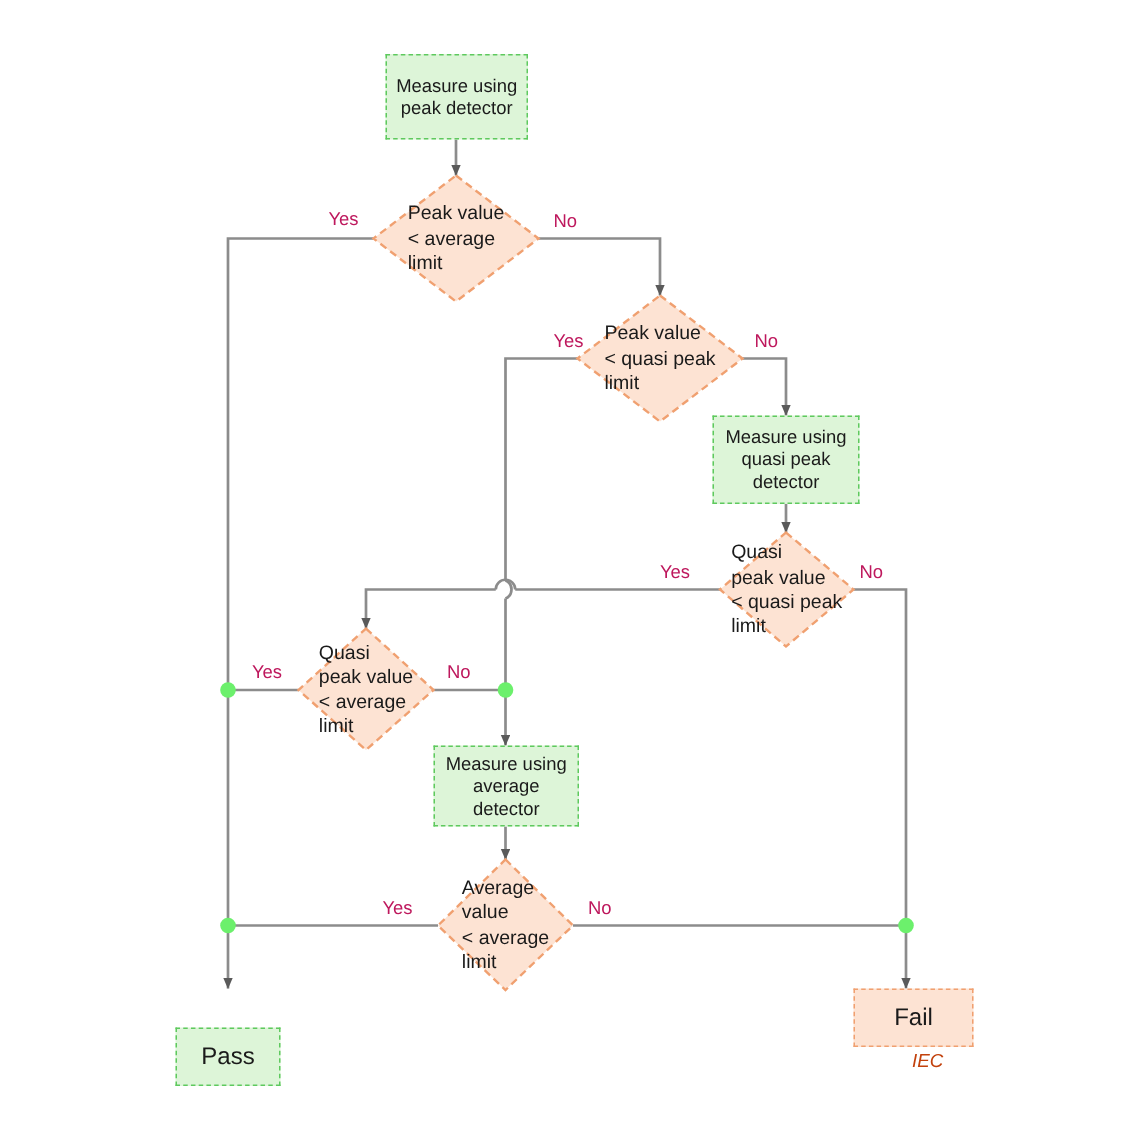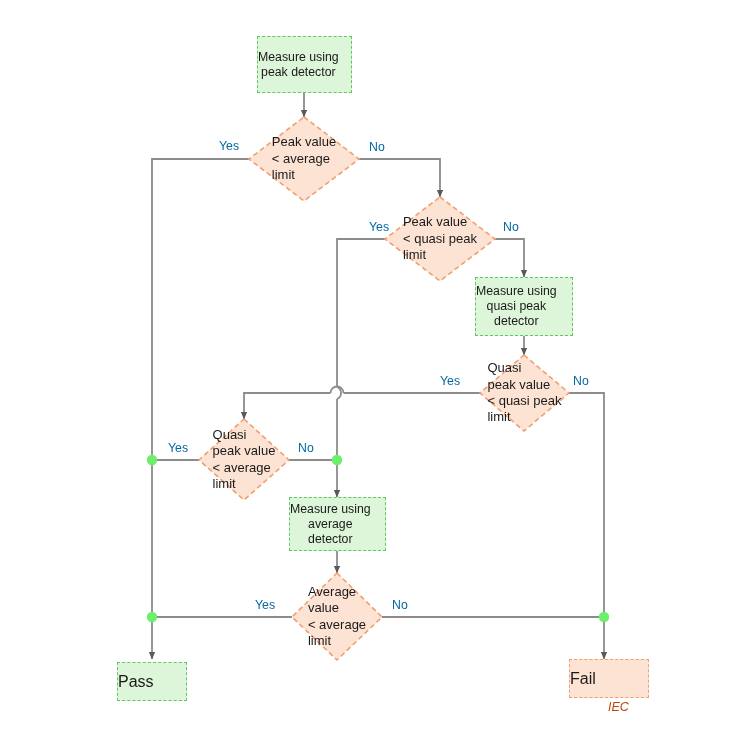--- a/index.html
+++ b/index.html
@@ -19,21 +19,21 @@
     left: 0;
     top: 0;
     width: 750px;
     height: 750px;
   }
   .node {
     position: absolute;
     box-sizing: border-box;
     display: flex;
     align-items: center;
-    justify-content: flex-start;
+    justify-content: center;
     text-align: center;
     color: #1a1a1a;
     white-space: pre-line;
     line-height: 1.22;
   }
   .proc {
     background: #ddf5d8;
     border: 1.6px dashed #5ec95e;
     font-size: 12.3px;
   }
@@ -56,21 +56,21 @@
     justify-content: center;
     text-align: left;
     font-size: 13px;
     line-height: 1.26;
     color: #1a1a1a;
     white-space: pre-line;
   }
   .edge-label {
     position: absolute;
     font-size: 12.3px;
-    color: #0369a1;
+    color: #be185d;
     white-space: nowrap;
   }
   .iec {
     position: absolute;
     font-style: italic;
     font-size: 12.5px;
     color: #c2410c;
   }
 </style>
 </head>
@@ -146,21 +146,21 @@
 quasi peak
 detector</span>
 </div>
 
 <div class="node proc" style="left:289px; top:497px; width:97px; height:54px;">
   <span>Measure using
 average
 detector</span>
 </div>
 
-<div class="node term" style="left:117px; top:662px; width:70px; height:39px;">
+<div class="node term" style="left:117px; top:685px; width:70px; height:39px;">
   <span>Pass</span>
 </div>
 
 <div class="node term-fail" style="left:569px; top:659px; width:80px; height:39px;">
   <span>Fail</span>
 </div>
 
 <div class="diamond-label" style="left:249px; top:117px; width:110px; height:84px;">
   <span>Peak value
 &lt; average

